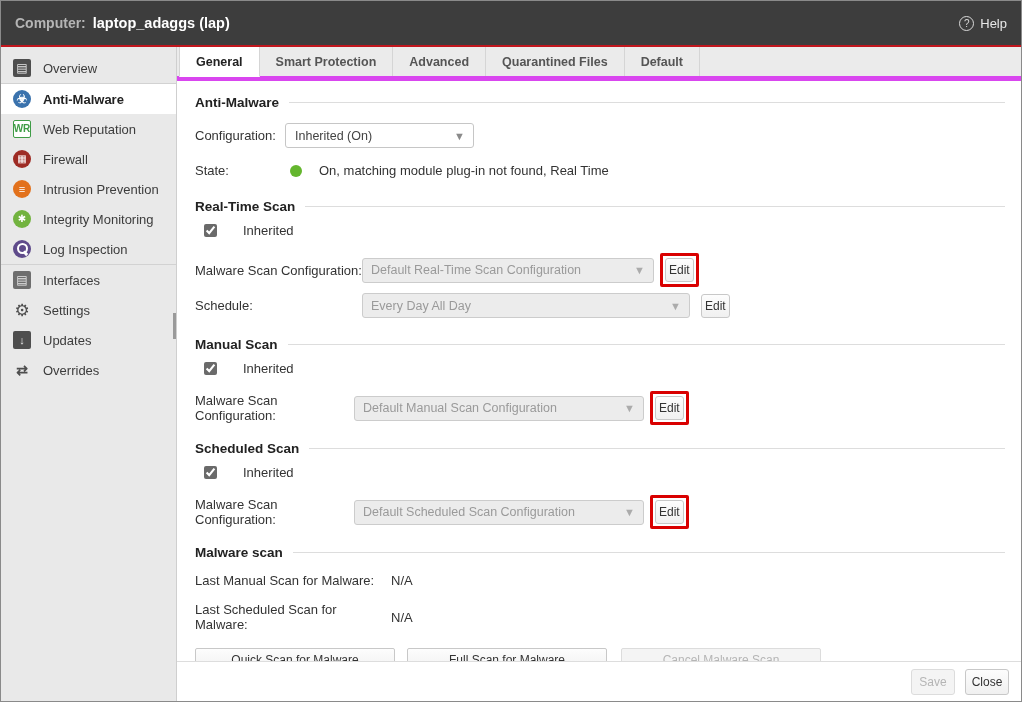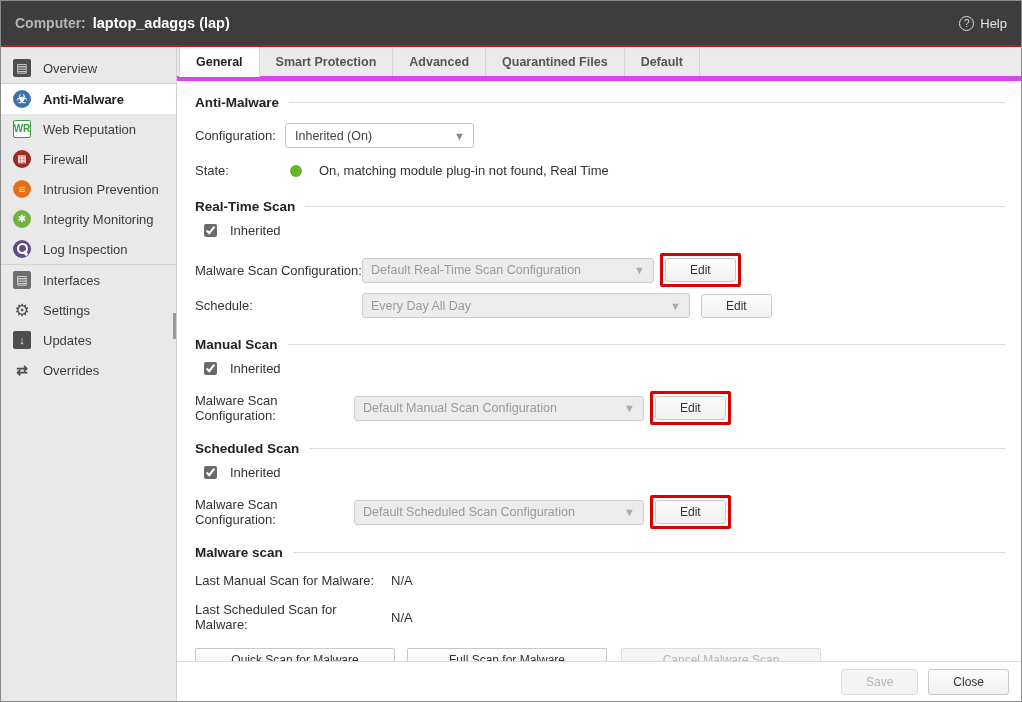--- a/index.html
+++ b/index.html
@@ -90,27 +90,27 @@
     display:flex; align-items:center; padding:0 24px 0 9px; position:relative;
     font-size:12.5px; color:#444; cursor:pointer;
   }
   .dd .caret { position:absolute; right:8px; color:#8a8a8a; font-size:11px; }
   .dd.disabled { background:#ececec; color:#9a9a9a; cursor:default; border-color:#cccccc;padding-left:8px; }
   .dd.disabled .caret { color:#ababab; }
 
   .btn {
     height:24px; background:linear-gradient(#fdfdfd,#f0f0f0); border:1px solid #c8c8c8;
     border-radius:3px; font-size:12px; color:#333; font-family:"Liberation Sans",sans-serif;
-    padding:0 24px; cursor:pointer;
+    padding:0 3px; cursor:pointer;
   }
   .btn:disabled, .btn.disabled { color:#b5b5b5; background:#f4f4f4; border-color:#dcdcdc; cursor:default; }
 
   .hl { border:3px solid #d90000; border-radius:2px; padding:2px; display:inline-flex; margin:-5px 0; }
 
-  .chk-row { display:flex; align-items:center; gap:13px; margin-left:9px; }
+  .chk-row { display:flex; align-items:center; gap:26px; margin-left:9px; }
   .chk-row input { width:13px; height:13px; accent-color:#6a6a6a; }
   .chk-row label { font-size:13px; color:#333; }
 
   .state-dot { width:12px; height:12px; border-radius:50%; display:inline-block; }
 
   .scan-btn { width:200px; height:24px; border-radius:2px; }
   .scan-btns { display:flex; margin-top:16px; }
 
   .footer {
     flex:0 0 40px; border-top:1px solid #ddd; display:flex; align-items:center;

